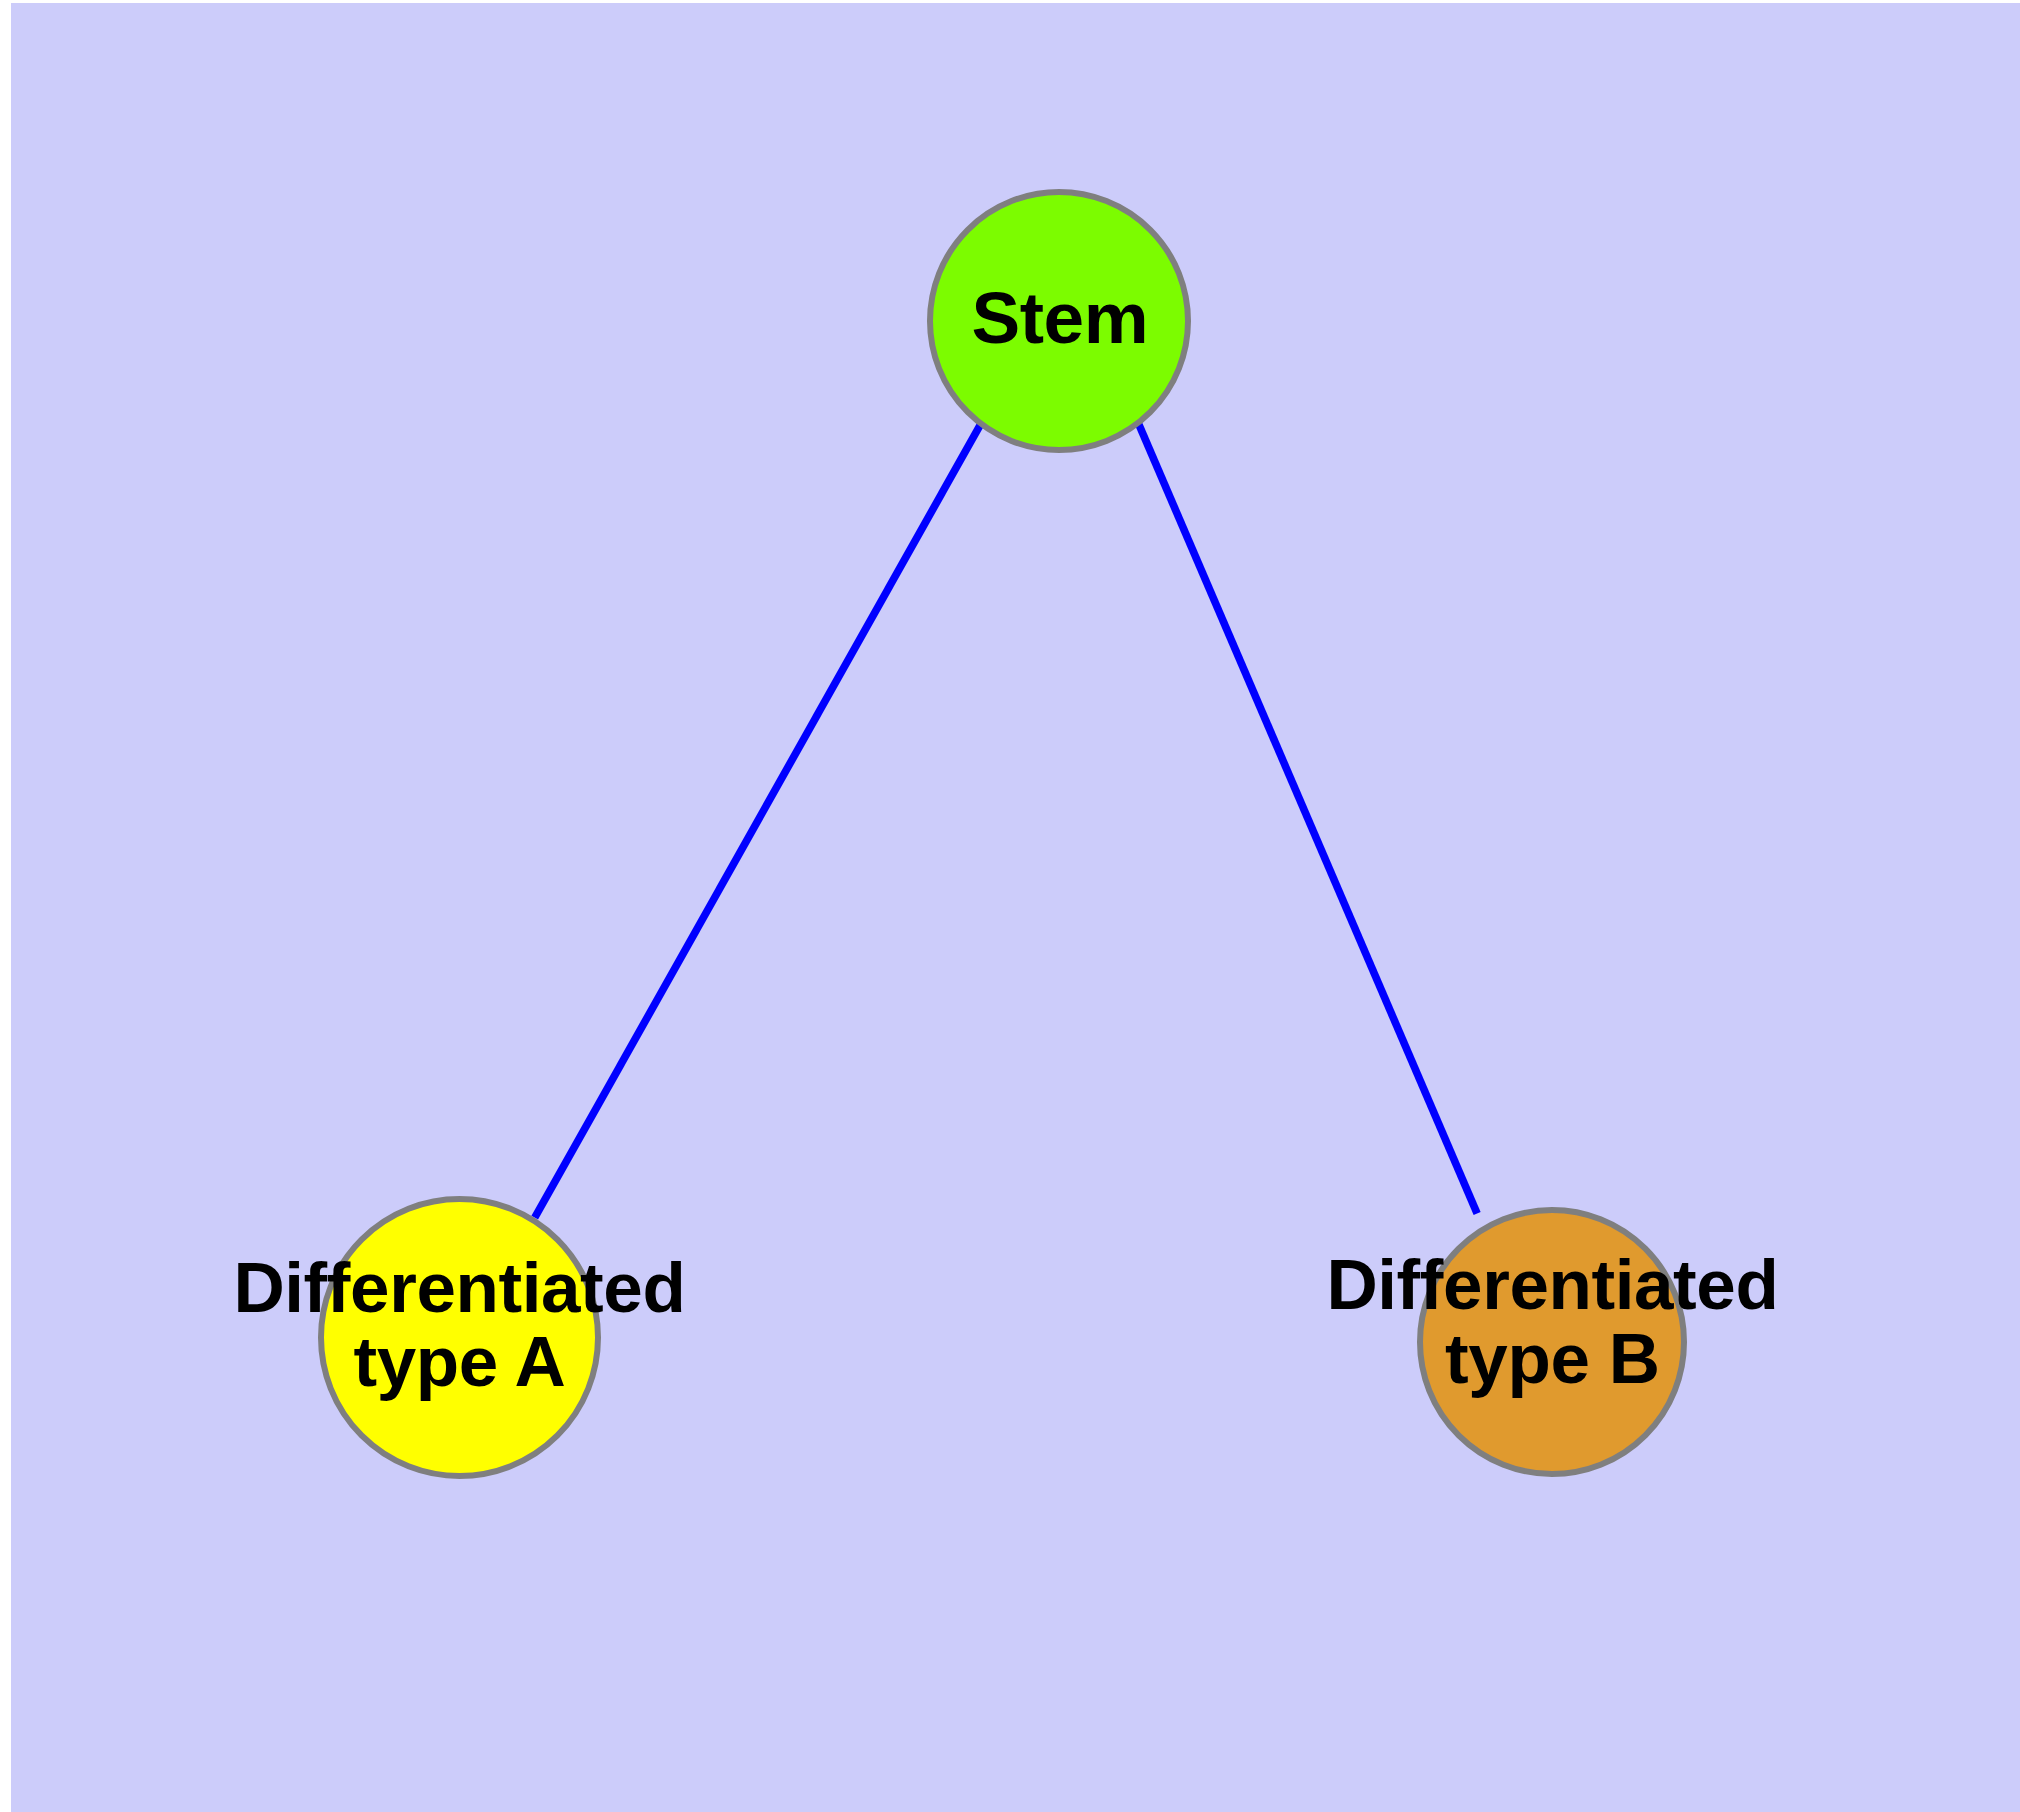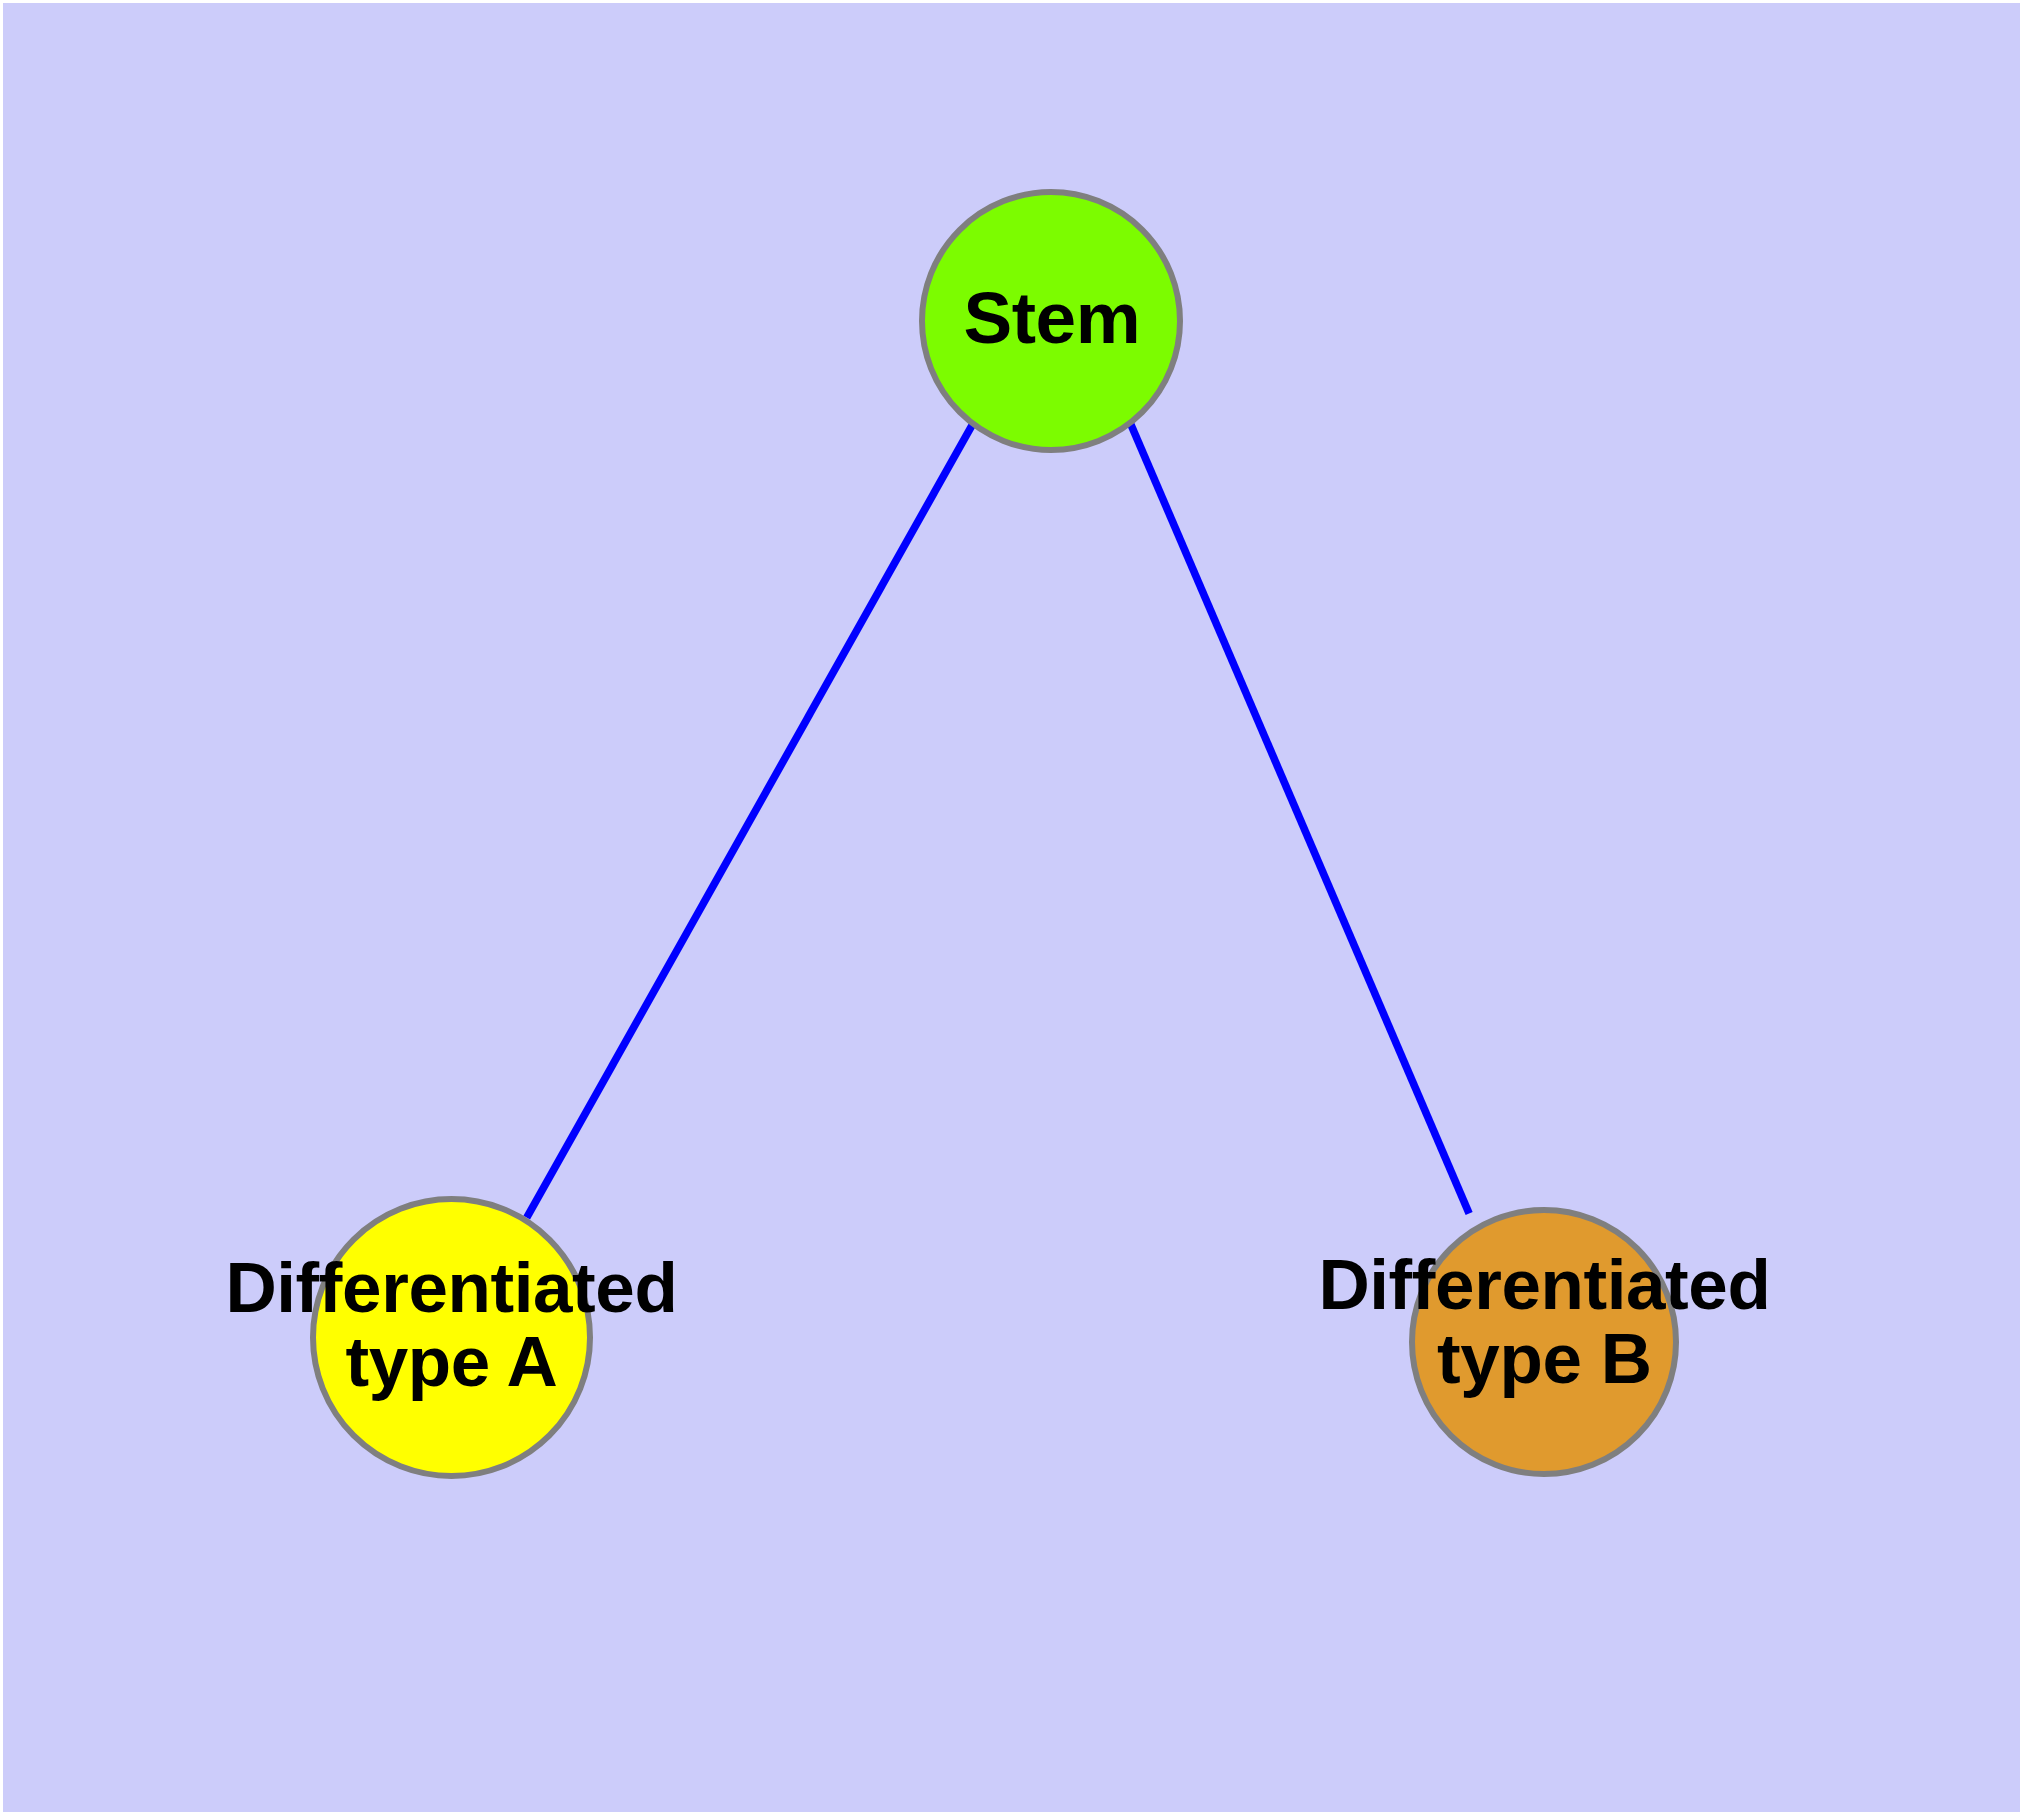--- a/index.html
+++ b/index.html
@@ -13,20 +13,21 @@
     height: 1812px;
     overflow: hidden;
     font-family: "Liberation Sans", sans-serif;
   }
   #graph-canvas {
     position: relative;
     width: 1702px;
     height: 1812px;
     background: #ffffff;
     box-sizing: border-box;
+    margin-left: 8px;
   }
   #graph-plot {
     position: absolute;
     left: 3.4px;
     top: 3.4px;
     width: 2017px;
     height: 1809px;
     background: #ccccfa;
     overflow: hidden;
   }

